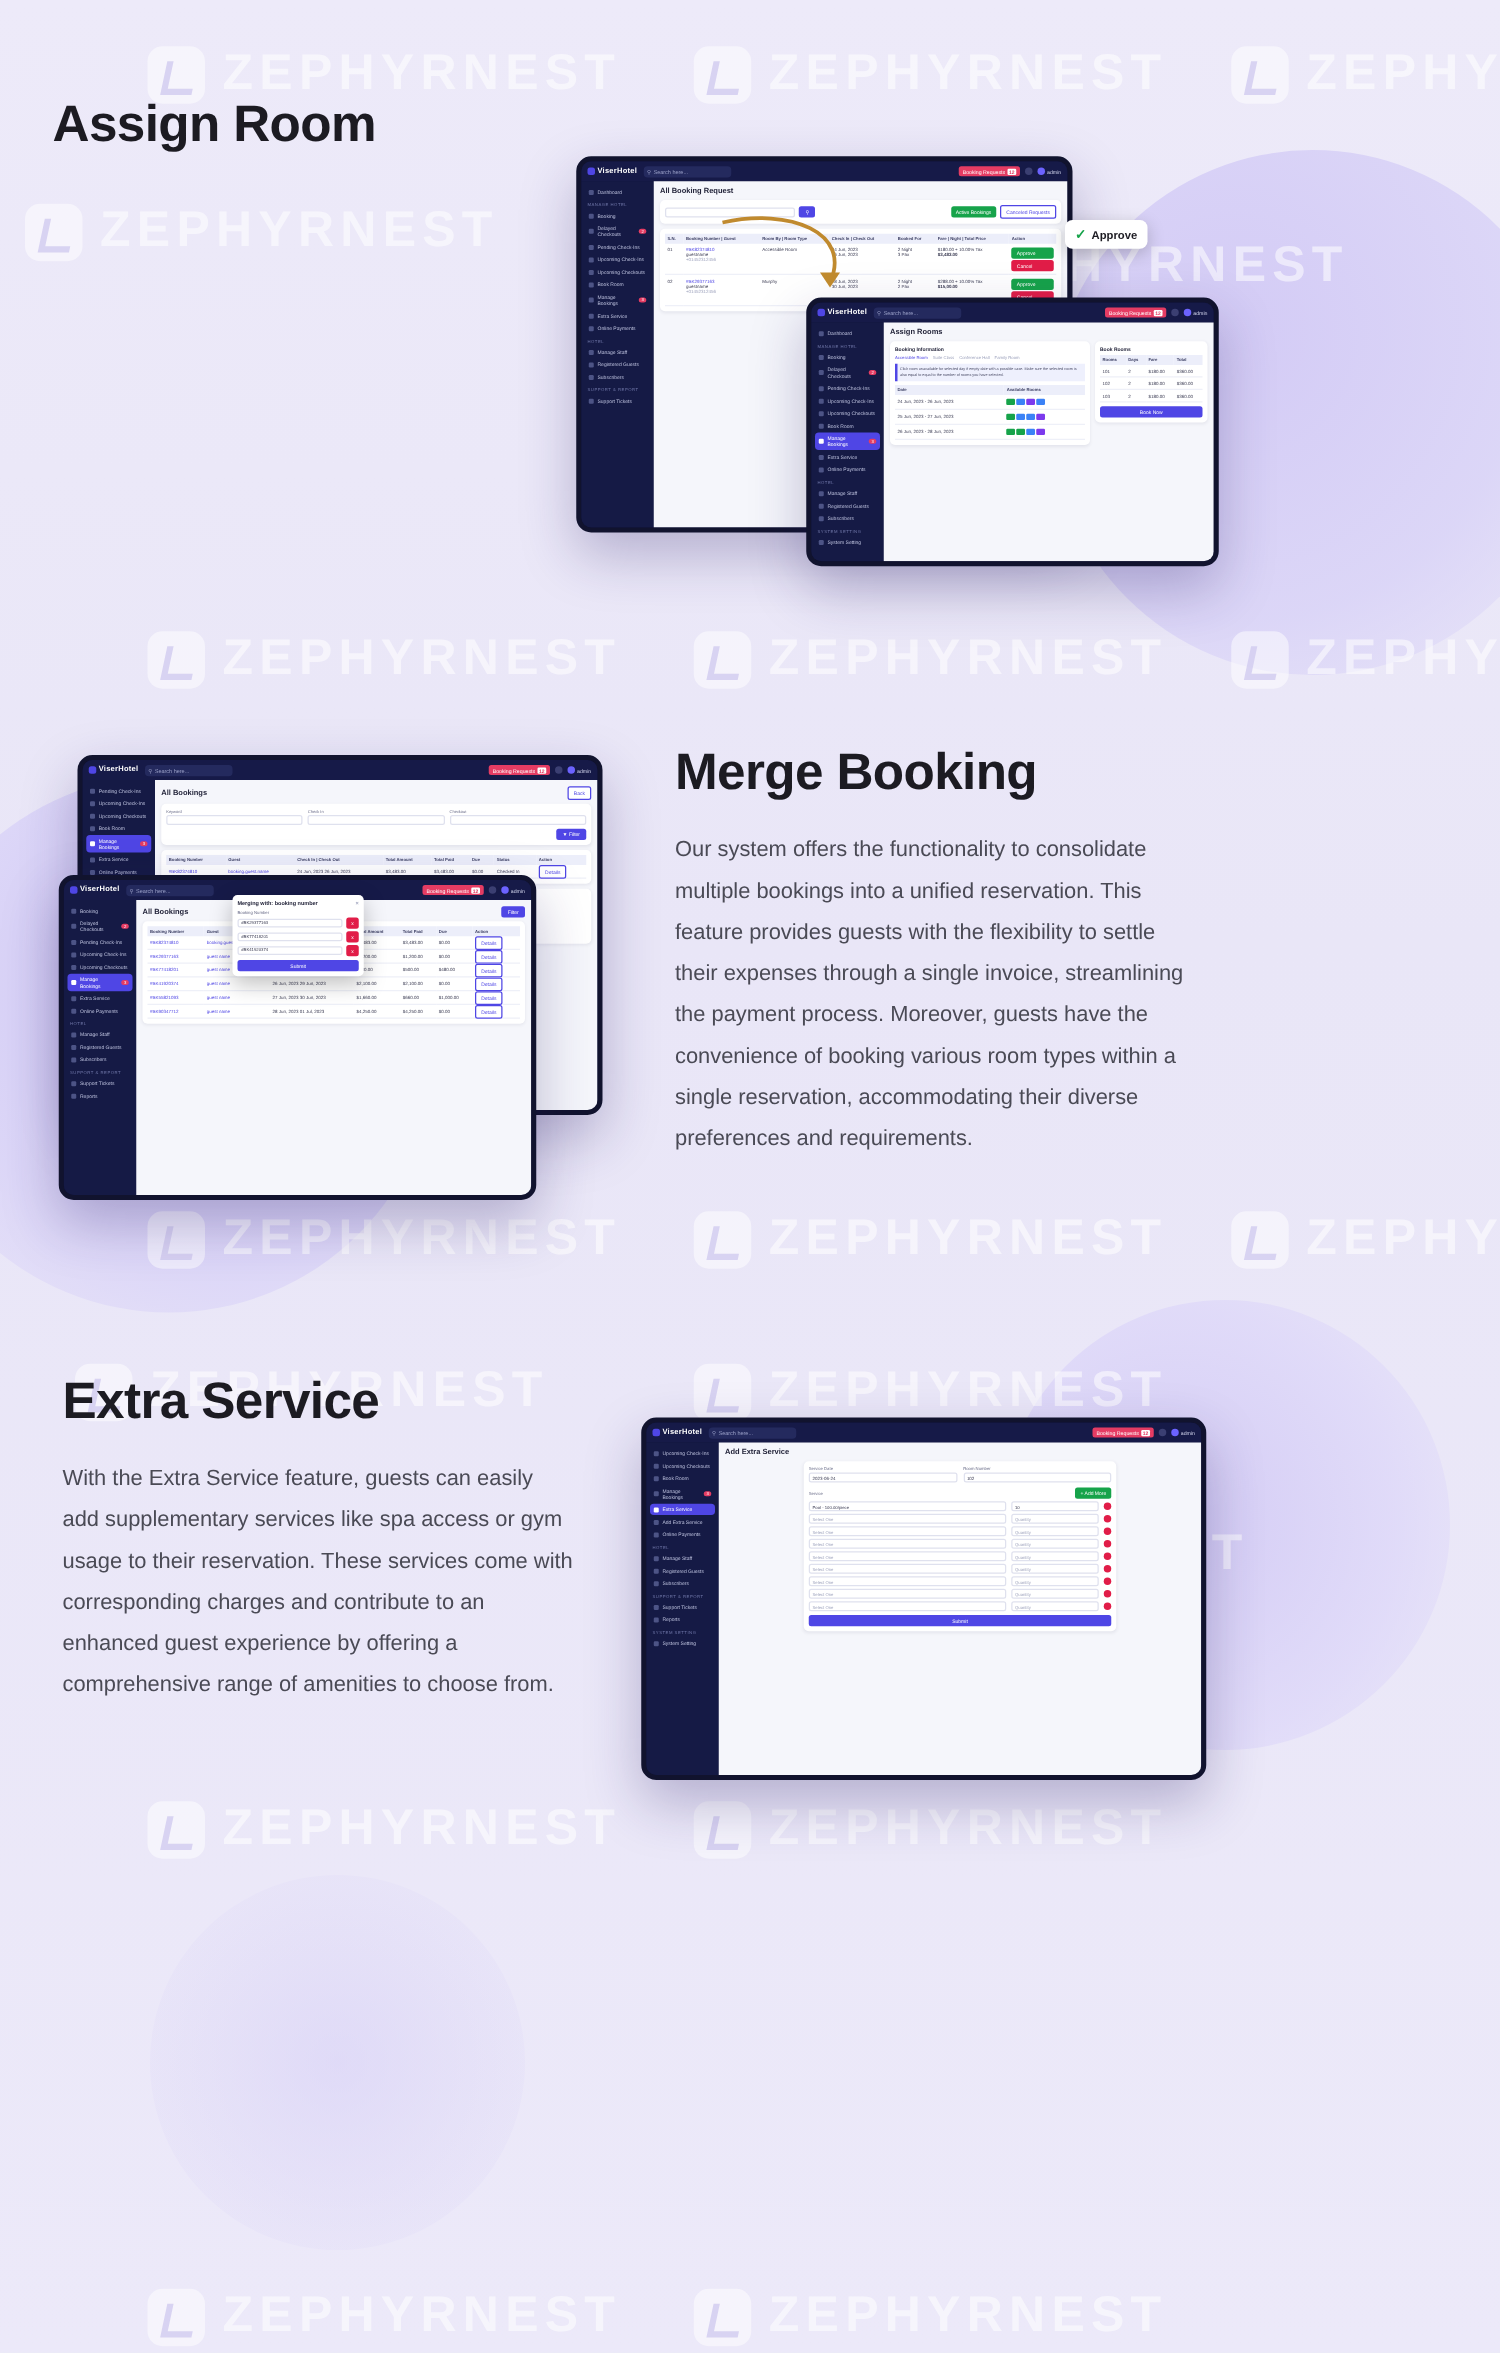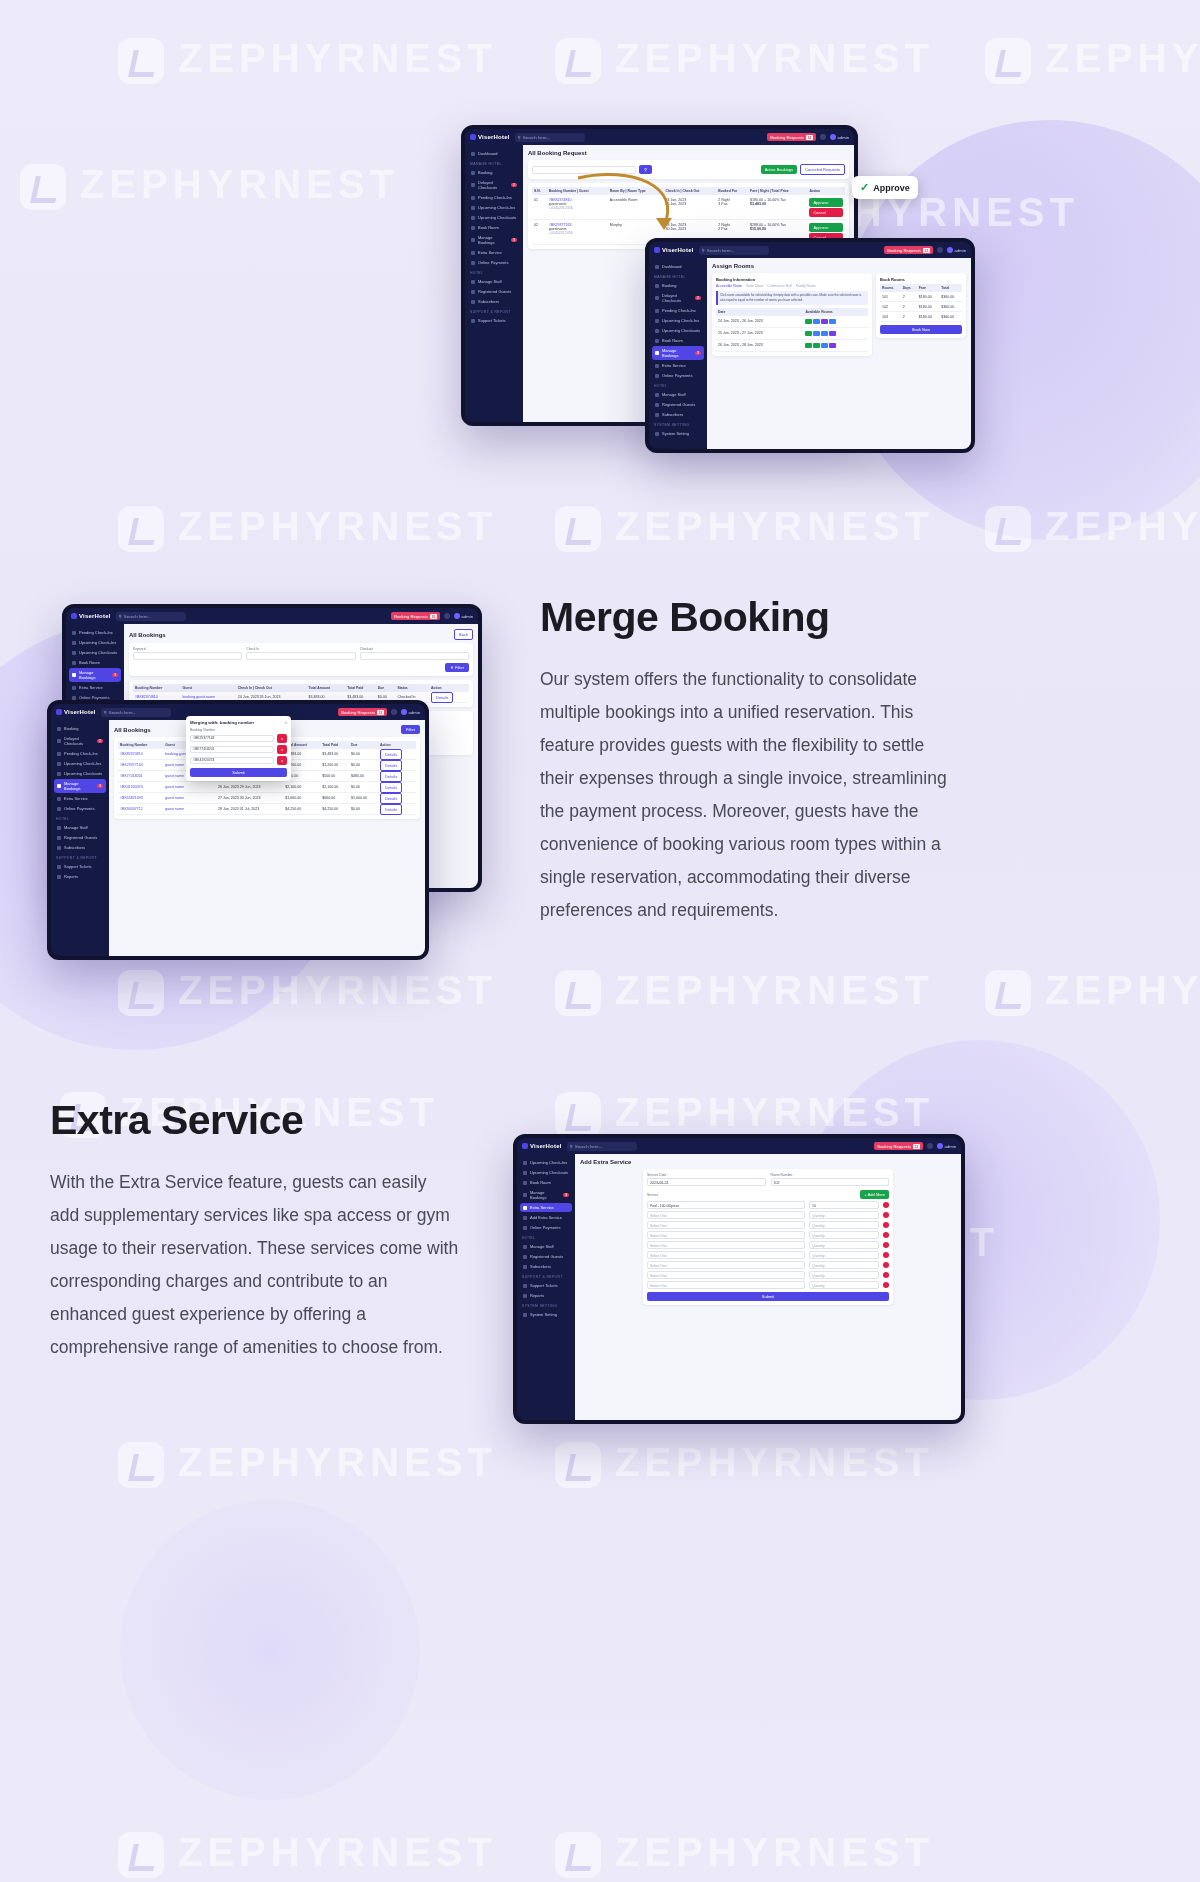--- a/index.html
+++ b/index.html
@@ -171,20 +171,21 @@
   <div class="wm" style="left:985px; top:968px;"><span class="wmlogo"></span><span>ZEPHYRNEST</span></div>
   <div class="wm" style="left:60px; top:1090px;"><span class="wmlogo"></span><span>ZEPHYRNEST</span></div>
   <div class="wm" style="left:555px; top:1090px;"><span class="wmlogo"></span><span>ZEPHYRNEST</span></div>
   <div class="wm" style="left:620px; top:1220px;"><span class="wmlogo"></span><span>ZEPHYRNEST</span></div>
   <div class="wm" style="left:118px; top:1440px;"><span class="wmlogo"></span><span>ZEPHYRNEST</span></div>
   <div class="wm" style="left:555px; top:1440px;"><span class="wmlogo"></span><span>ZEPHYRNEST</span></div>
   <div class="wm" style="left:118px; top:1830px;"><span class="wmlogo"></span><span>ZEPHYRNEST</span></div>
   <div class="wm" style="left:555px; top:1830px;"><span class="wmlogo"></span><span>ZEPHYRNEST</span></div>
 
   <div class="txt" id="block-assign">
+    <h2>Assign Room</h2>
   </div>
 
   <div class="device" id="dev-assign-1">
     <div class="dev-inner">
       <div class="topbar">
         <div class="brand">
             <span class="bd"></span>
             <span>ViserHotel</span>
           </div>
         <div class="searchbox">

